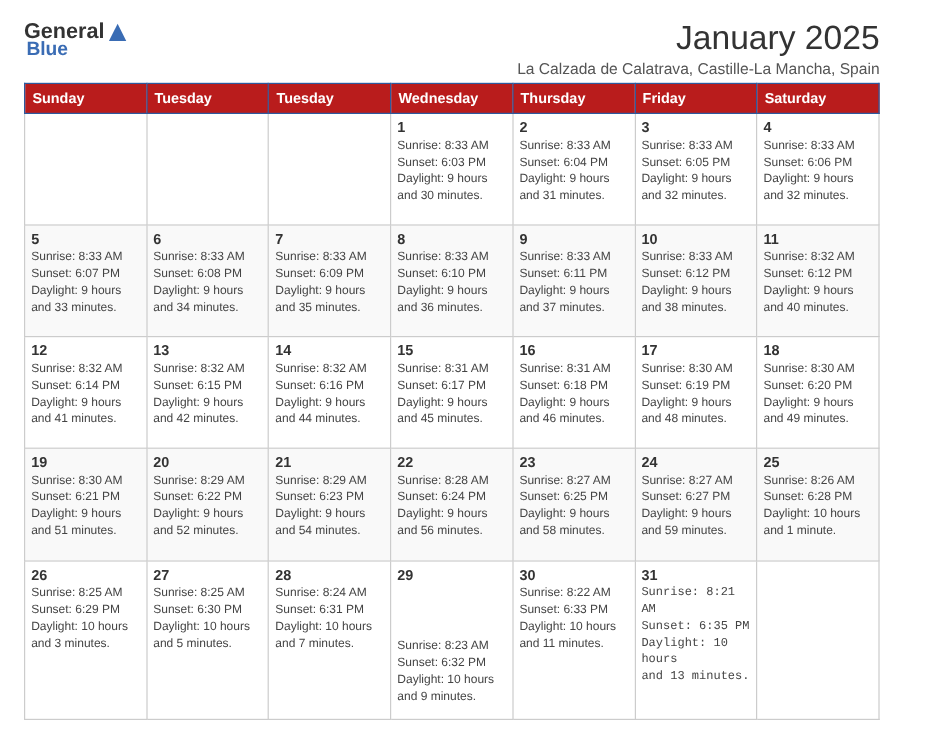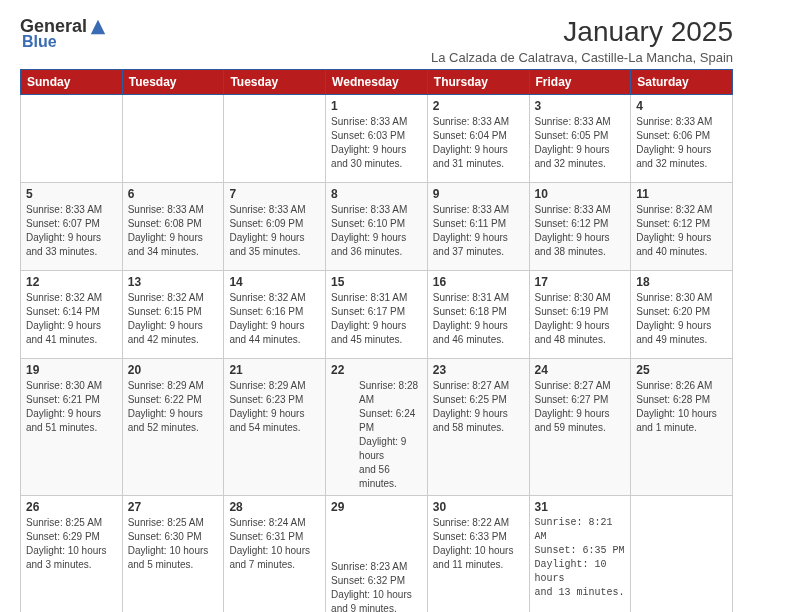--- a/index.html
+++ b/index.html
@@ -288,21 +288,21 @@
           </td>
           <td>
             <span class="day-number">21</span>
             <div class="day-info" style="white-space: pre-line;">Sunrise: 8:29 AM
 Sunset: 6:23 PM
 Daylight: 9 hours
 and 54 minutes.</div>
           </td>
           <td>
             <span class="day-number">22</span>
-            <div class="day-info" style="white-space: pre-line; margin-left: 28px;">Sunrise: 8:28 AM
+            <div class="day-info" style="white-space: pre-line;">Sunrise: 8:28 AM
 Sunset: 6:24 PM
 Daylight: 9 hours
 and 56 minutes.</div>
           </td>
           <td>
             <span class="day-number">23</span>
             <div class="day-info" style="white-space: pre-line;">Sunrise: 8:27 AM
 Sunset: 6:25 PM
 Daylight: 9 hours
 and 58 minutes.</div>

